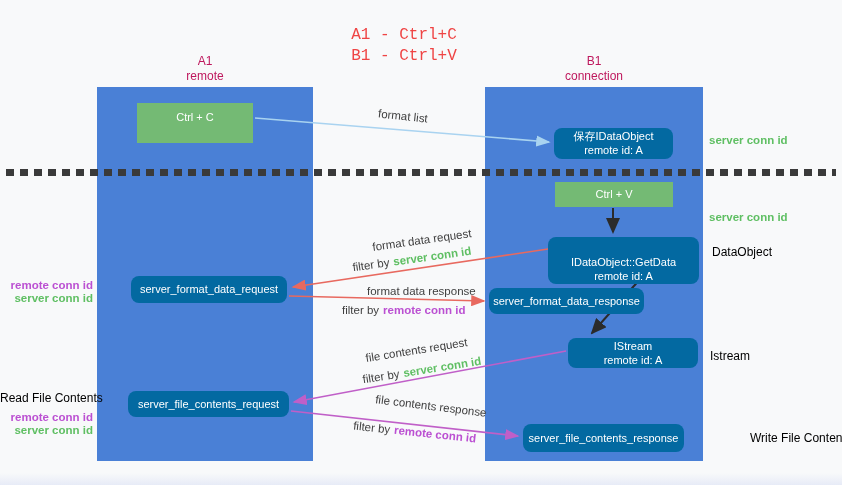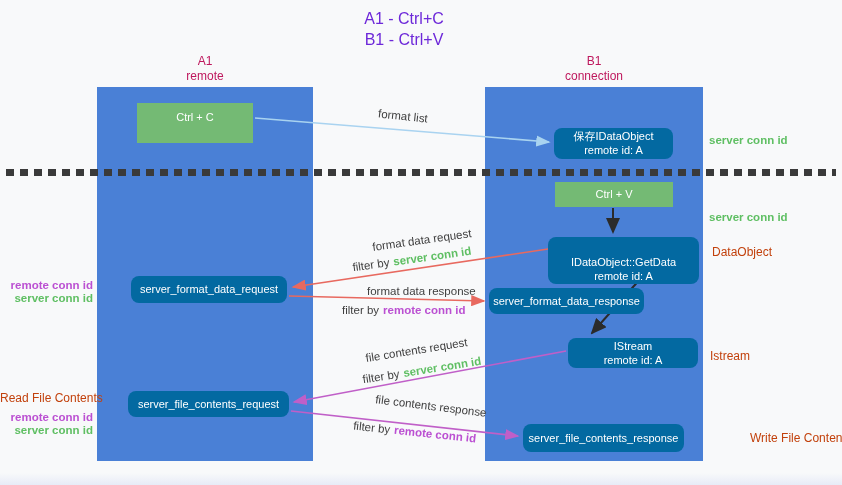--- a/index.html
+++ b/index.html
@@ -4,21 +4,21 @@
 <style>
   html,body{margin:0;padding:0;}
   body{
     width:842px;height:485px;position:relative;overflow:hidden;
     background:#f8f9fa;
     font-family:"Liberation Sans","DejaVu Sans",sans-serif;
     color:#3f3f3f;
   }
   .abs{position:absolute;}
   
-  .title{left:304px;top:8px;width:200px;text-align:center;font-size:16px;color:#6d28d9;line-height:21px;}
+  .title{left:304px;top:25px;width:200px;text-align:center;font-size:16px;color:#ef4444;line-height:21px;font-family:Liberation Mono, monospace;}
   
   .colhead{top:54px;text-align:center;font-size:12px;color:#be185d;line-height:15px;}
   .colhead.left{left:97px;width:216px;}
   .colhead.right{left:485px;width:218px;}
   
   .column{top:87px;height:374px;background:#4a80d6;z-index:1;}
   .column.left{left:97px;width:216px;}
   .column.right{left:485px;width:218px;}
   
   .dashed{left:6px;top:169px;width:830px;height:7px;z-index:2;
@@ -49,21 +49,21 @@
   #lbl-fdr{left:372px;top:234px;transform:rotate(-8deg);}
   #lbl-fbs1{left:352px;top:253px;transform:rotate(-8deg);}
   #lbl-fdresp{left:367px;top:285px;}
   #lbl-fbr1{left:342px;top:304px;}
   #lbl-fcr{left:365px;top:344px;transform:rotate(-9deg);}
   #lbl-fbs2{left:362px;top:364px;transform:rotate(-9deg);}
   #lbl-fcresp{left:375px;top:400px;transform:rotate(7deg);}
   #lbl-fbr2{left:353px;top:426px;transform:rotate(6deg);}
   
   .side{z-index:5;white-space:nowrap;font-size:11.5px;}
-  .side.dark{font-size:12px;color:#c2410c;}
+  .side.dark{font-size:12px;color:#000000;}
   #r-scid1{left:709px;top:134px;}
   #r-scid2{left:709px;top:211px;}
   #r-dataobject{left:712px;top:245px;}
   #r-istream{left:710px;top:349px;}
   #r-writefile{left:750px;top:431px;}
   #l-readfile{left:0px;top:391px;width:93px;text-align:right;}
   #l-rcid1{left:0px;top:279px;width:93px;text-align:right;line-height:13px;}
   #l-scid1{left:0px;top:292px;width:93px;text-align:right;line-height:13px;}
   #l-rcid2{left:0px;top:411px;width:93px;text-align:right;line-height:13px;}
   #l-scid2{left:0px;top:424px;width:93px;text-align:right;line-height:13px;}

